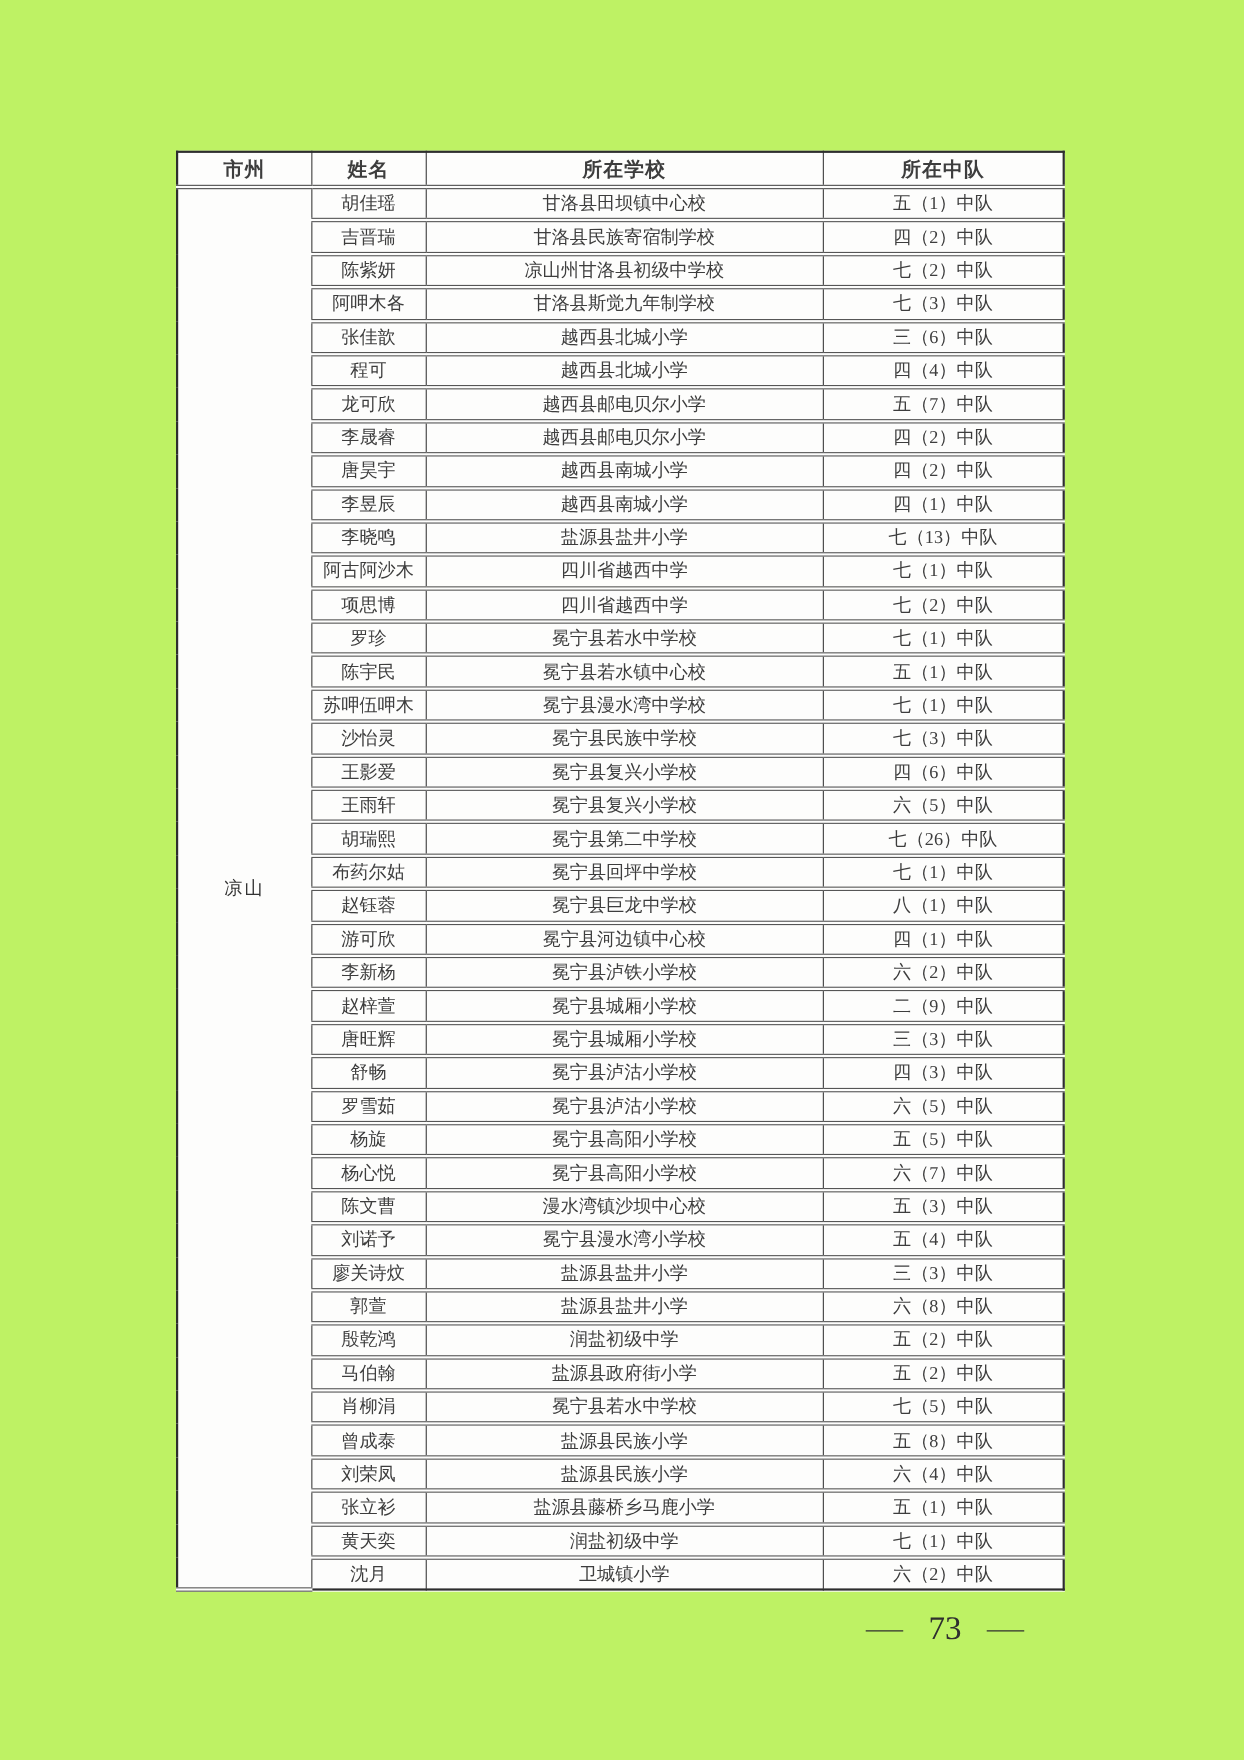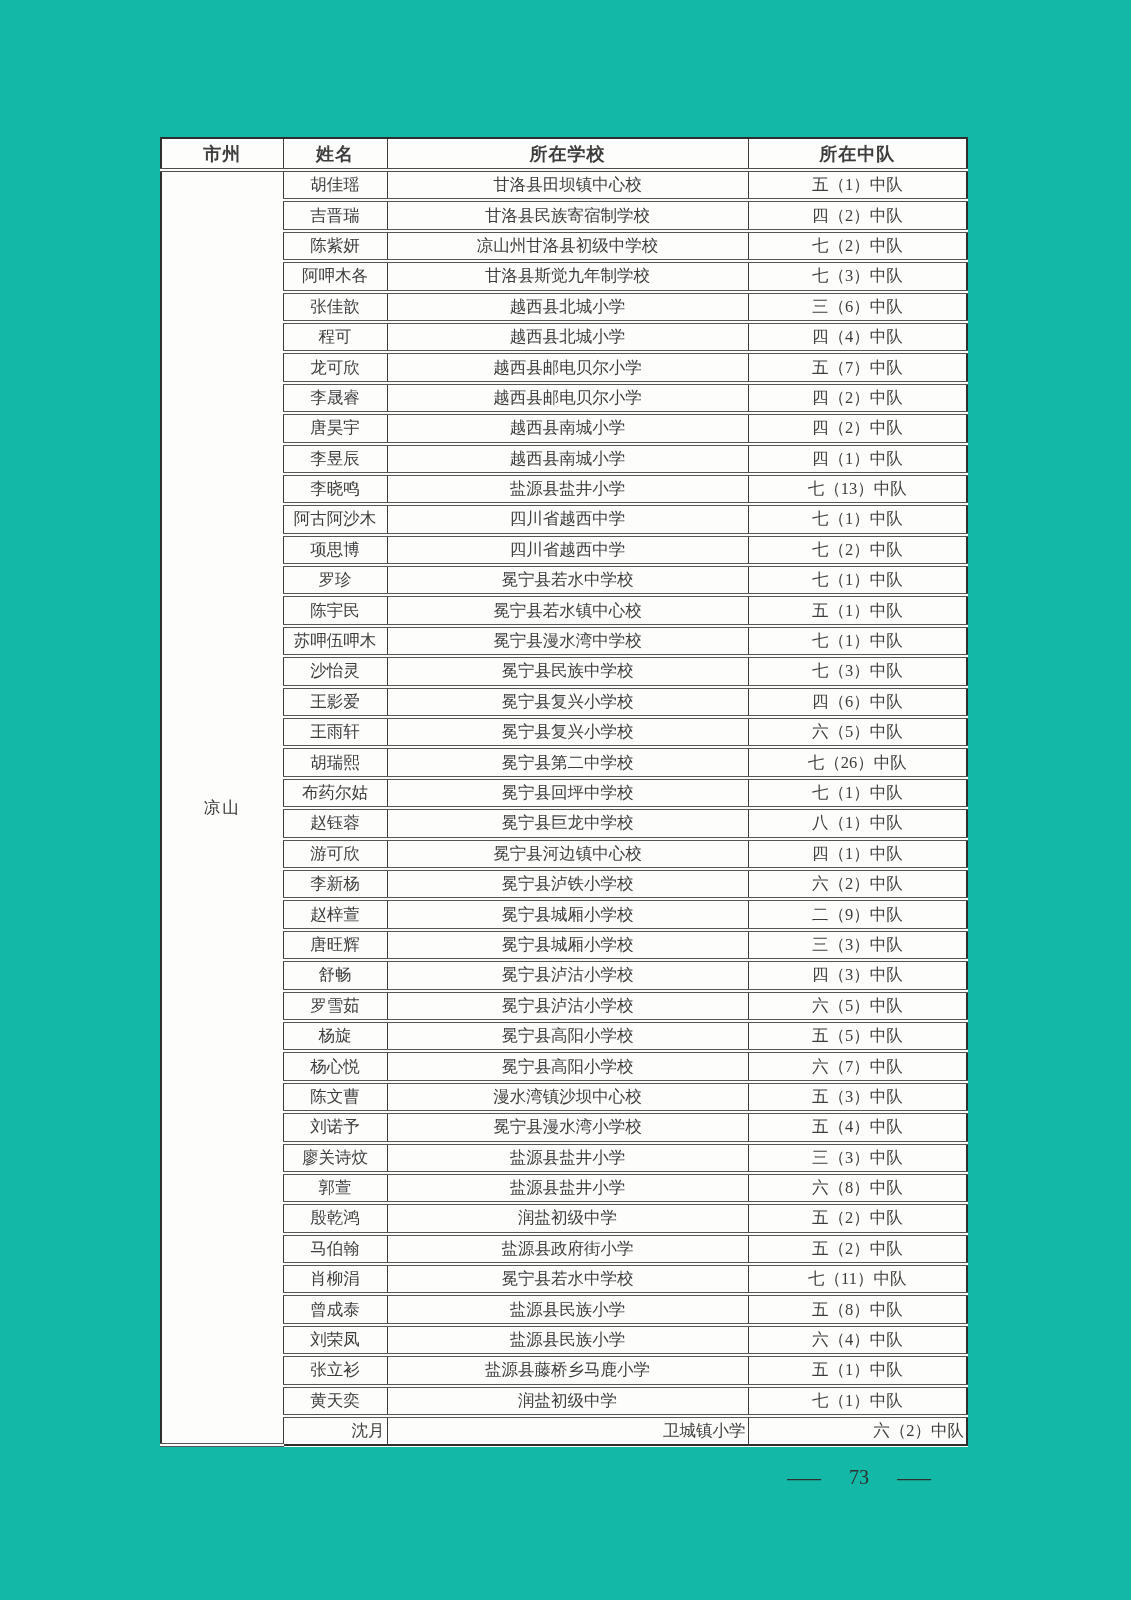--- a/index.html
+++ b/index.html
@@ -4,21 +4,21 @@
 <style>
   html, body { margin: 0; padding: 0; }
   body {
     width: 1131px; height: 1600px;
     background: #f5f5f5;
     font-family: "Liberation Serif", "DejaVu Serif", serif;
   }
   .page {
     position: relative;
     width: 1131px; height: 1600px;
-    background: #14b8a6;
+    background: #bef264;
     overflow: hidden;
   }
   .table-wrap {
     position: absolute;
     left: 160px; top: 137px;
   }
   table.roster {
     border-collapse: collapse;
     table-layout: fixed;
     width: 806px;
@@ -44,39 +44,39 @@
     font-size: 18px;
     font-weight: bold;
     border-bottom: 4px double #4e4e4e;
     letter-spacing: 1px;
   }
   table.roster tbody td {
     height: 26.4px;
     font-size: 16.5px;
     border-bottom: 4px double #565656;
   }
-  table.roster tbody tr:last-child td { border-bottom: none; text-align: right; }
+  table.roster tbody tr:last-child td { border-bottom: none; }
   td.region-cell {
     font-weight: normal;
     font-size: 18px;
     letter-spacing: 2px;
     color: #333;
   }
   .page-num {
     position: absolute;
     top: 1464px; left: 792px;
     width: 134px;
     display: flex;
     justify-content: space-between;
     align-items: center;
     font-size: 24px;
     color: #2f2f2f;
   }
   .page-num .dash { letter-spacing: 0; font-weight: normal; transform: scaleX(1.4); }
-  .page-num .num { font-size: 20px; }
+  .page-num .num { font-size: 30px; }
 </style>
 </head>
 <body>
 
 <div class="page">
 
   <div class="table-wrap">
     <table class="roster">
       <colgroup>
         <col class="c-region">
@@ -270,21 +270,21 @@
             <td>五（2）中队</td>
           </tr>
           <tr>
             <td>马伯翰</td>
             <td>盐源县政府街小学</td>
             <td>五（2）中队</td>
           </tr>
           <tr>
             <td>肖柳涓</td>
             <td>冕宁县若水中学校</td>
-            <td>七（11）中队</td>
+            <td>七（5）中队</td>
           </tr>
           <tr>
             <td>曾成泰</td>
             <td>盐源县民族小学</td>
             <td>五（8）中队</td>
           </tr>
           <tr>
             <td>刘荣凤</td>
             <td>盐源县民族小学</td>
             <td>六（4）中队</td>

